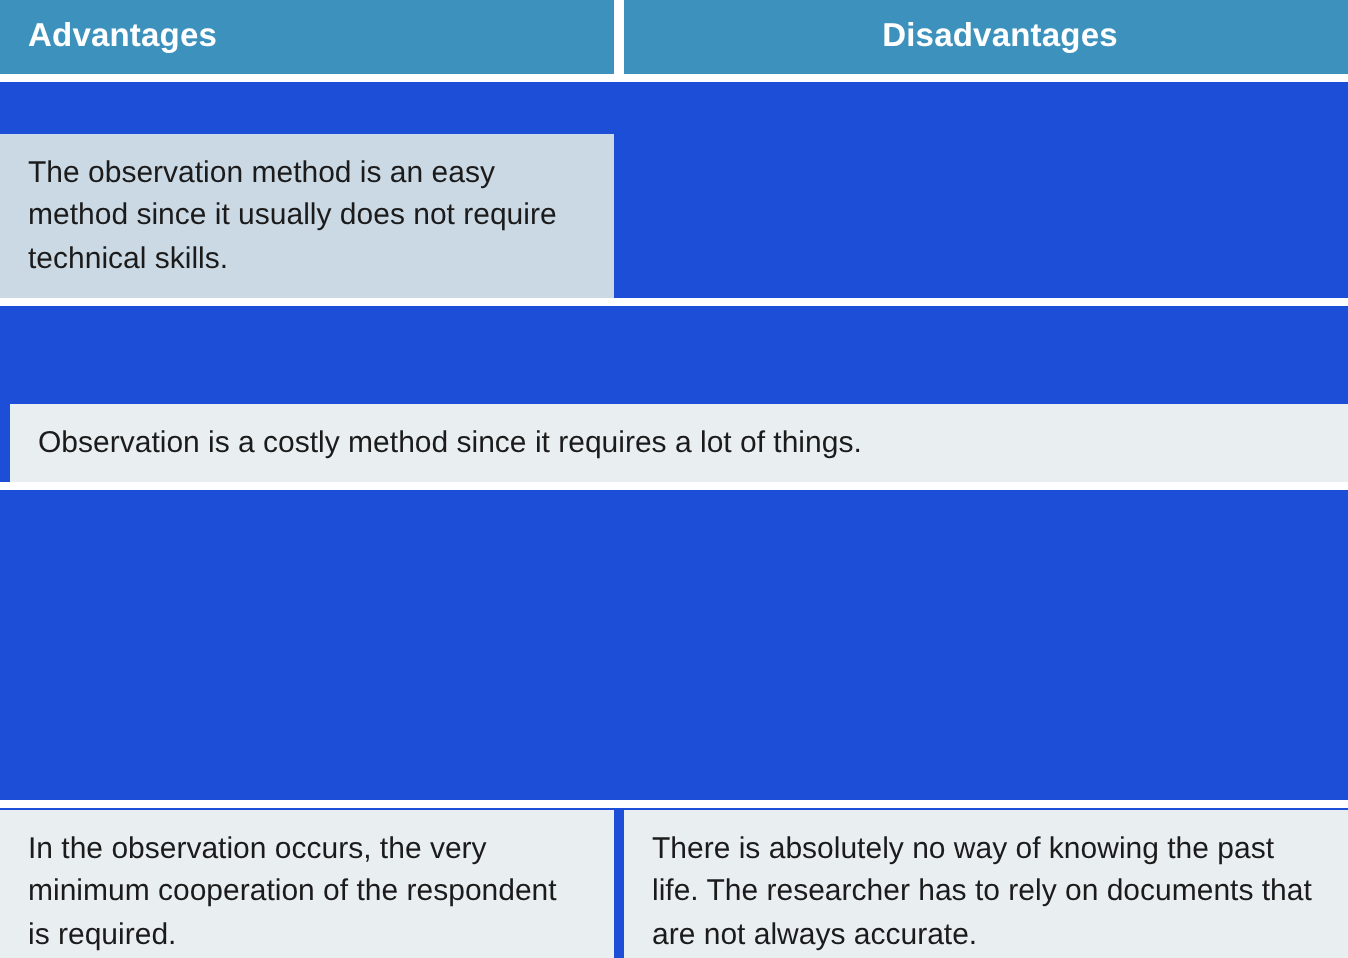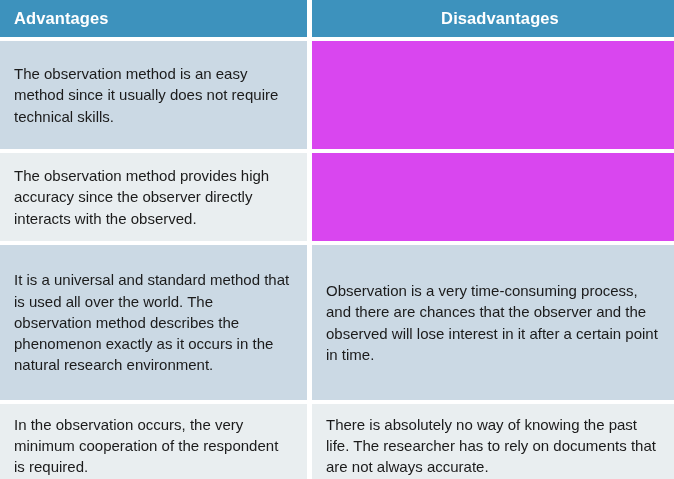--- a/index.html
+++ b/index.html
@@ -58,21 +58,22 @@
   }
 
   .row-gap {
     height: 4px;
     flex: 0 0 4px;
     background: #ffffff;
   }
 
   .table-row {
     display: flex;
-    background: #d946ef;
+    background: #1d4ed8;
+    align-items: flex-end;
   }
 
   .cell {
     box-sizing: border-box;
     padding: 9px 16px 9px 14px;
     font-size: 15px;
     line-height: 1.42;
     color: #1b1b1b;
     display: flex;
     flex-direction: column;
@@ -129,36 +130,30 @@
   <div class="table-row row-1 shade-dark">
     <div class="cell col-left v-center">
       <p>The observation method is an easy method since it usually does not require technical skills.</p>
     </div>
     <div class="cell-gap"></div>
   </div>
 
   <div class="row-gap"></div>
 
   <div class="table-row row-2 shade-light">
-    <div class="cell col-left v-center">
-      <p>The observation method provides high accuracy since the observer directly interacts with the observed.</p>
+    <div class="cell-gap"></div>
+    <div class="cell col-right v-center">
+      <p>Observation is a costly method since it requires a lot of things.</p>
     </div>
-    <div class="cell-gap"></div>
   </div>
 
   <div class="row-gap"></div>
 
   <div class="table-row row-3 shade-dark">
-    <div class="cell col-left v-center">
-      <p>It is a universal and standard method that is used all over the world. The observation method describes the phenomenon exactly as it occurs in the natural research environment.</p>
-    </div>
     <div class="cell-gap"></div>
-    <div class="cell col-right v-center">
-      <p>Observation is a very time-consuming process, and there are chances that the observer and the observed will lose interest in it after a certain point in time.</p>
-    </div>
   </div>
 
   <div class="row-gap"></div>
 
   <div class="table-row row-4 shade-light">
     <div class="cell col-left v-center">
       <p>In the observation occurs, the very minimum cooperation of the respondent is required.</p>
     </div>
     <div class="cell-gap"></div>
     <div class="cell col-right v-center">

